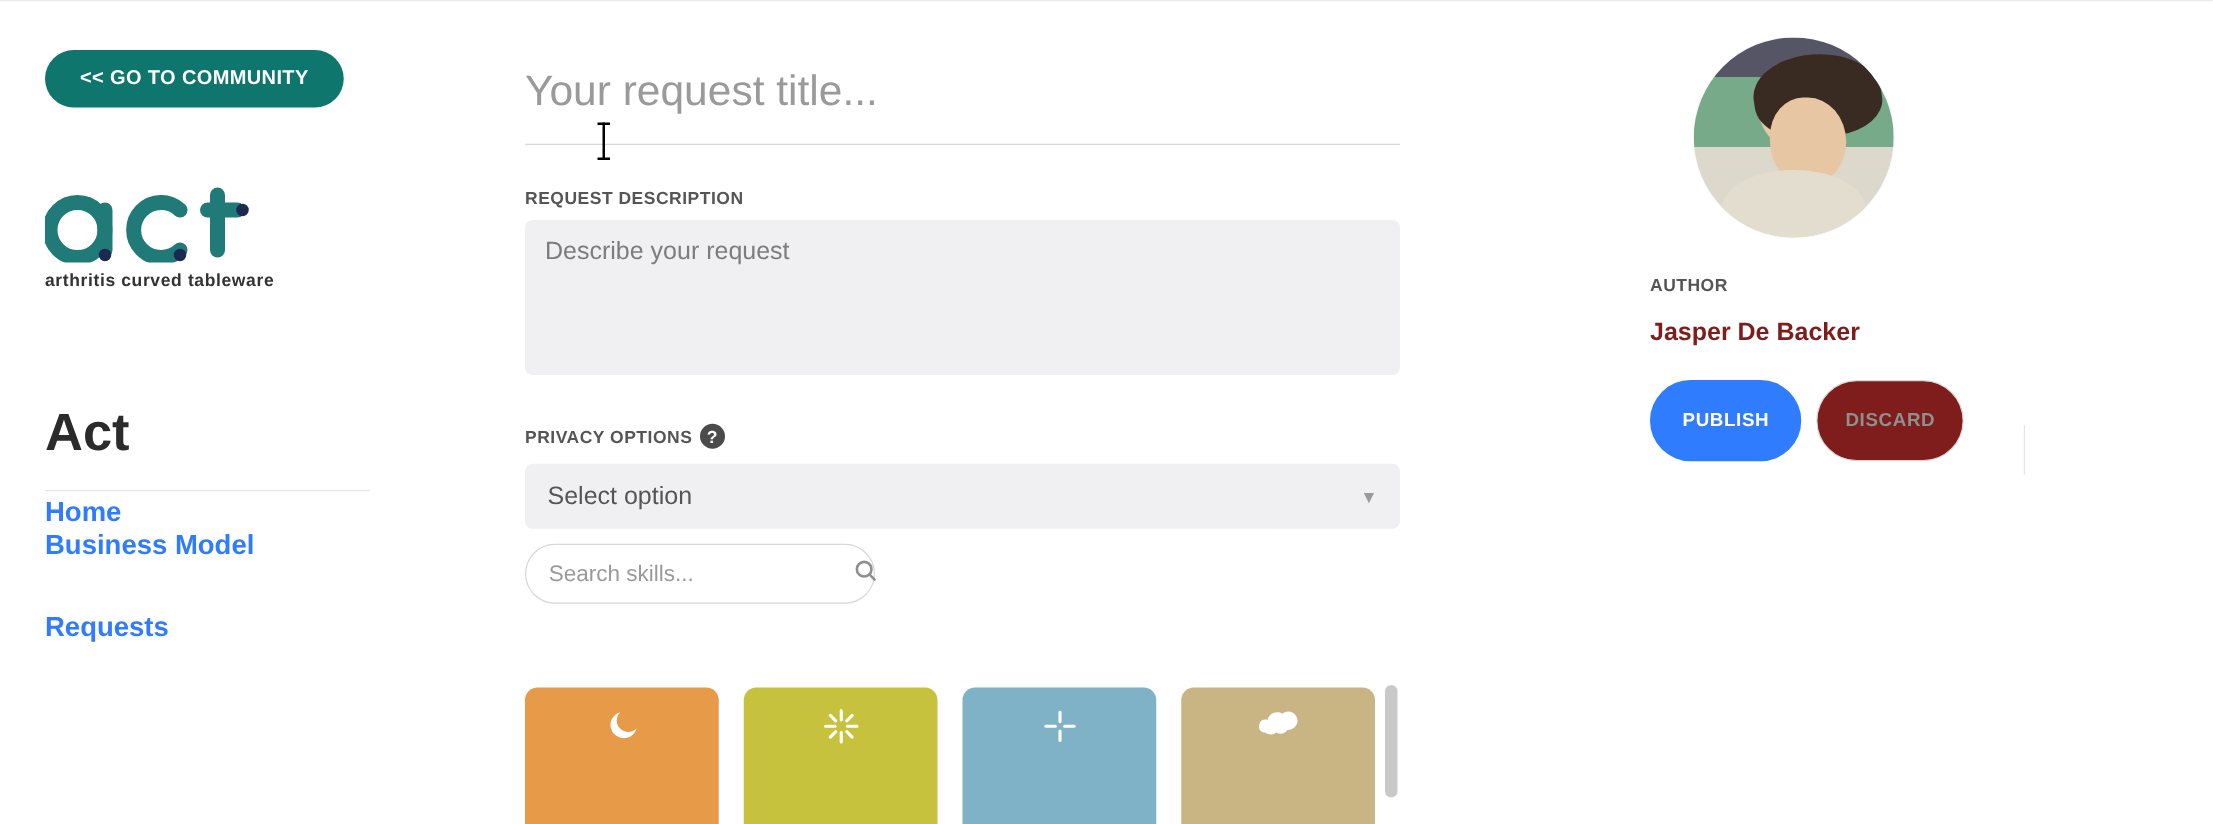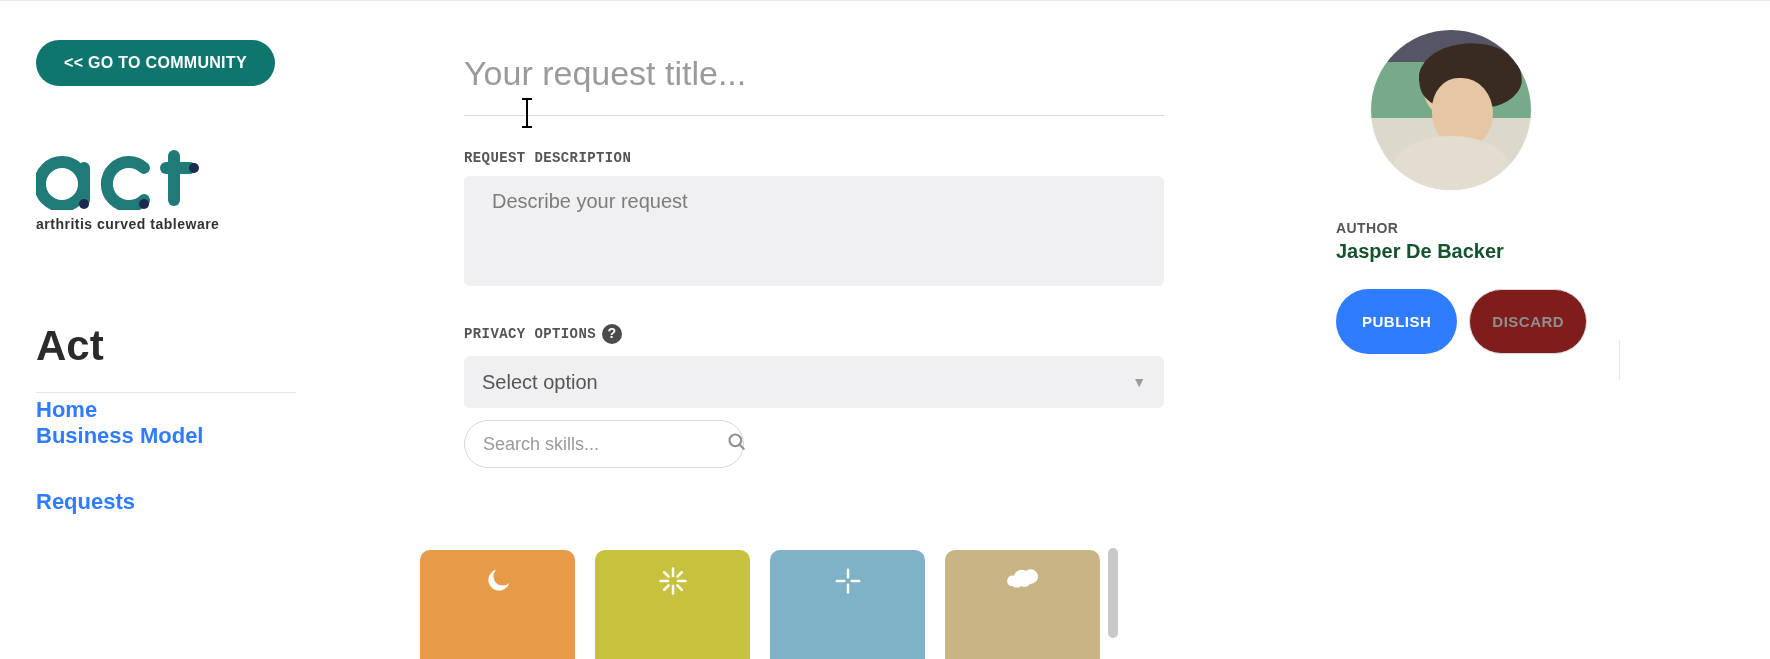--- a/index.html
+++ b/index.html
@@ -16,45 +16,45 @@
   .logo-wrap { margin-top: 60px; }
   .logo-wrap svg { display:block; }
   .logo-tagline { margin-top:6px; font-size:14px; color:#333; letter-spacing:.5px;font-weight:bold; }
 
   .section-title { margin-top:90px; font-size:42px; font-weight:700; color:#2b2b2b; }
   .hr { height:1px; background:#e6e6e6; margin:22px 0 4px 0; width:260px; }
   .nav a { display:block; color:#2f7cff; font-size:22px; font-weight:700; text-decoration:none; }
   .nav-gap { height:40px; }
 
   
-  .main { position:absolute; left:420px; top:48px; width:700px;margin-left:44px; }
+  .main { position:absolute; left:420px; top:48px; width:700px; }
   .title-input {
     width:100%; border:none; border-bottom:1px solid #d8d8d8; background:transparent;
     font-size:34px; color:#222; padding:6px 0 22px 0; outline:none;
   }
   .title-input::placeholder { color:#9a9a9a; }
   .cursor-caret {
     position:absolute; left:62px; top:50px; width:2px; height:30px;
   }
   .cursor-caret::before, .cursor-caret::after {
     content:""; position:absolute; left:-4px; width:10px; height:2px; background:#000;
   }
   .cursor-caret::before { top:0; }
   .cursor-caret::after { bottom:0; }
   .cursor-caret .bar { position:absolute; top:0; left:0; width:2px; height:100%; background:#000; }
 
   .field-label {
     font-size:14px; font-weight:700; color:#555; letter-spacing:.4px;
-    margin-top:34px; display:flex; align-items:center; gap:6px;font-family:Liberation Mono, monospace;
+    margin-top:34px; display:flex; align-items:center; gap:6px;
   }
   .field-label:first-of-type { margin-top:44px; }
 
   .textarea {
-    margin-top:10px; width:100%; height:110px; resize:none; border:none;
-    background:#f0f0f2; border-radius:6px; padding:14px 28px; font-size:20px;
+    margin-top:10px; width:100%; height:124px; resize:none; border:none;
+    background:#f0f0f2; border-radius:6px; padding:14px 16px; font-size:20px;
     color:#333; outline:none; font-family:inherit;
   }
   .textarea::placeholder { color:#7c7c7c; }
 
   .help-badge {
     display:inline-flex; align-items:center; justify-content:center;
     width:20px; height:20px; border-radius:50%; background:#4b4b4b; color:#fff;
     font-size:14px; font-weight:700; cursor:pointer;
   }
 
@@ -85,21 +85,21 @@
   .tile .glyph {
     position:absolute; left:50%; top:16px; transform:translateX(-50%);
     color:#fff; font-size:30px;
   }
   .scroll-thumb {
     position:absolute; left:1108px; top:548px; width:10px; height:90px;
     background:#c9c9c9; border-radius:5px;
   }
 
   
-  .author { position:absolute; right:204px; top:30px; width:230px; display:flex; flex-direction:column; align-items:flex-start; }
+  .author { position:absolute; right:220px; top:30px; width:230px; display:flex; flex-direction:column; align-items:flex-start; }
   .avatar {
     width:160px; height:160px; border-radius:50%; overflow:hidden; align-self:center;
     background: radial-gradient(circle at 55% 35%, #e7cba6 0 26%, transparent 27%),
                 linear-gradient(180deg, #556 0%, #556 20%, #7a8 20%, #7a8 55%, #dcd8cc 55%, #dcd8cc 100%);
     position:relative;
     box-shadow:0 0 0 1px rgba(0,0,0,.02);
   }
   .avatar .hair {
     position:absolute; top:8%; left:30%; width:64%; height:42%;
     background:#3a2b22; border-radius:48% 60% 40% 50%;
@@ -107,21 +107,21 @@
   }
   .avatar .face {
     position:absolute; top:30%; left:38%; width:38%; height:44%;
     background:#e7c6a4; border-radius:45% 52% 50% 50%;
   }
   .avatar .shirt {
     position:absolute; bottom:-6%; left:14%; width:72%; height:40%;
     background:#e3ddcf; border-radius:50% 50% 0 0;
   }
   .author-label { margin-top:30px; font-size:14px; font-weight:700; color:#555; letter-spacing:.4px; }
-  .author-name { margin-top:4px; font-size:20px; font-weight:700; color:#14532d; }
+  .author-name { margin-top:19px; font-size:20px; font-weight:700; color:#7f1d1d; }
   .author-actions { margin-top:26px; display:flex; gap:12px; }
   .publish-btn {
     background:#2f7cff; color:#fff; border:none; border-radius:999px;
     font-size:15px; font-weight:700; letter-spacing:.5px; padding:24px 26px; cursor:pointer;
   }
   .discard-btn {
     background:#7f1d1d; color:#8f8f8f; border:1px solid #d8d8d8; border-radius:999px;
     font-size:15px; font-weight:700; letter-spacing:.5px; padding:10px 22px; cursor:pointer;
   }
   .right-rule { position:absolute; right:150px; top:340px; width:1px; height:40px; background:#e6e6e6; }

